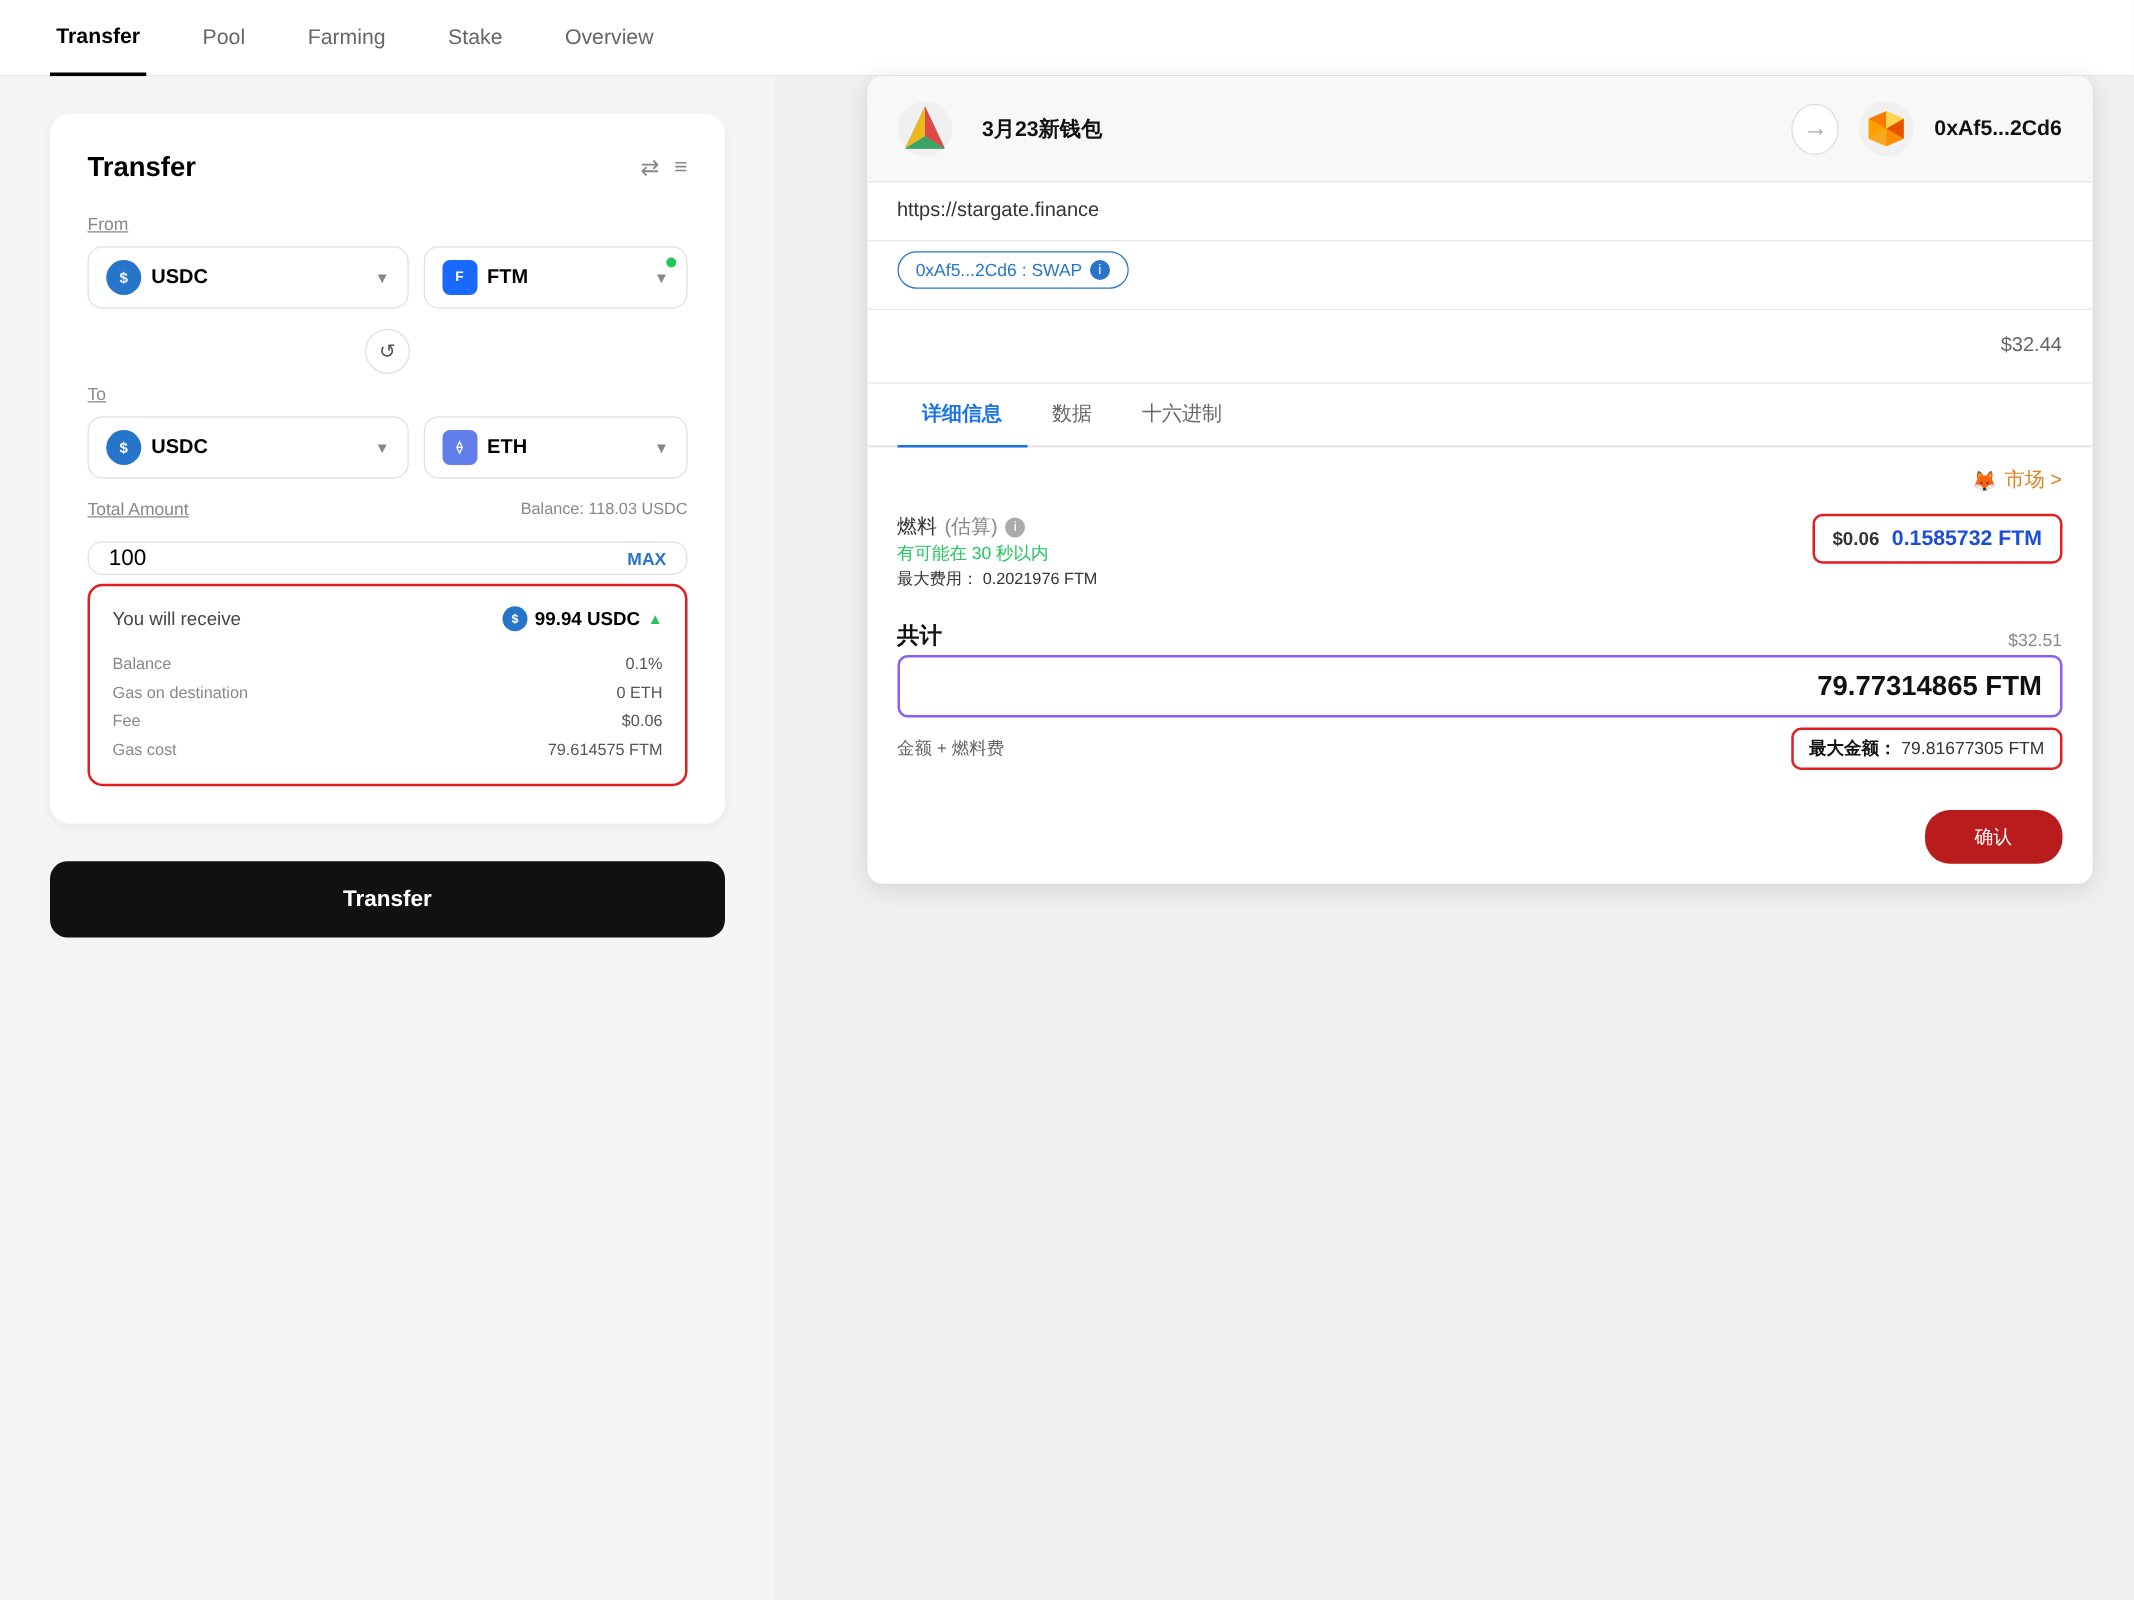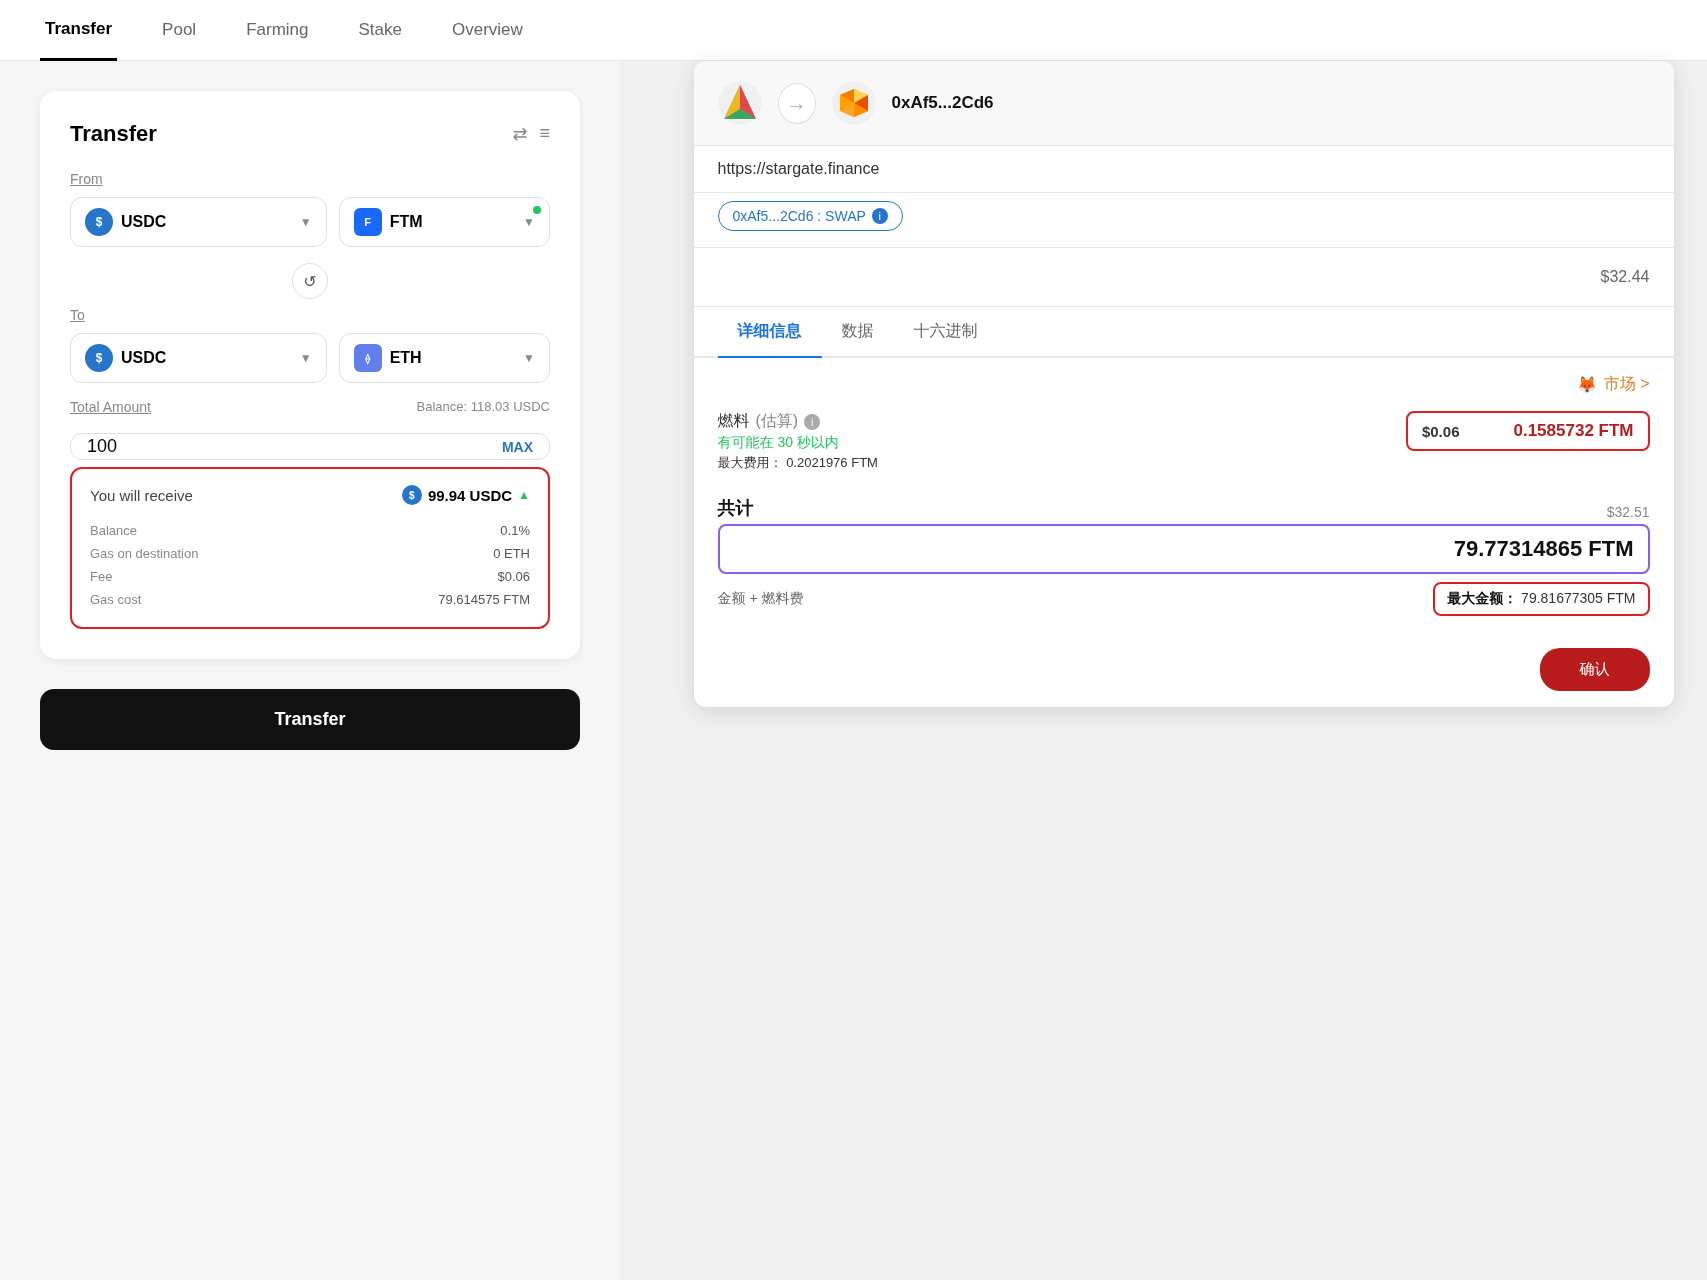--- a/index.html
+++ b/index.html
@@ -440,22 +440,21 @@
       align-items: center;
     }
     .mm-gas-usd {
       font-size: 15px;
       color: #333;
       font-weight: 600;
     }
     .mm-gas-ftm {
       font-size: 17px;
       font-weight: 700;
-      color: #b91c1c;
-      margin-left: 44px;
+      color: #1d4ed8;
     }
 
     .mm-gas-time {
       font-size: 14px;
       color: #22c55e;
       margin-top: 2px;
     }
     .mm-gas-max {
       font-size: 13px;
       color: #888;
@@ -681,20 +680,21 @@
 
       <div class="mm-header">
 
         <svg class="wallet-multicolor" viewBox="0 0 44 44">
           <circle cx="22" cy="22" r="22" fill="#f0f0f0"></circle>
           <path d="M22 4 L38 38 L6 38 Z" fill="#4285f4" opacity="0.8"></path>
           <path d="M22 4 L38 38 L22 28 Z" fill="#ea4335" opacity="0.9"></path>
           <path d="M22 4 L6 38 L22 28 Z" fill="#fbbc04" opacity="0.9"></path>
           <path d="M6 38 L38 38 L22 28 Z" fill="#34a853" opacity="0.9"></path>
         </svg>
+        <span class="mm-wallet-name">3月23新钱包</span>
         <span class="mm-arrow">→</span>
 
         <svg class="mm-to-icon" viewBox="0 0 44 44">
           <circle cx="22" cy="22" r="22" fill="#f0f0f0"></circle>
           <path d="M8 14 L22 8 L36 14 L36 30 L22 36 L8 30 Z" fill="#fbbc04"></path>
           <path d="M8 14 L22 8 L22 22 Z" fill="#f57c00"></path>
           <path d="M22 8 L36 14 L22 22 Z" fill="#ffd54f"></path>
           <path d="M36 14 L36 30 L22 22 Z" fill="#e65100"></path>
           <path d="M36 30 L22 36 L22 22 Z" fill="#ff8f00"></path>
           <path d="M22 36 L8 30 L22 22 Z" fill="#f9a825"></path>

